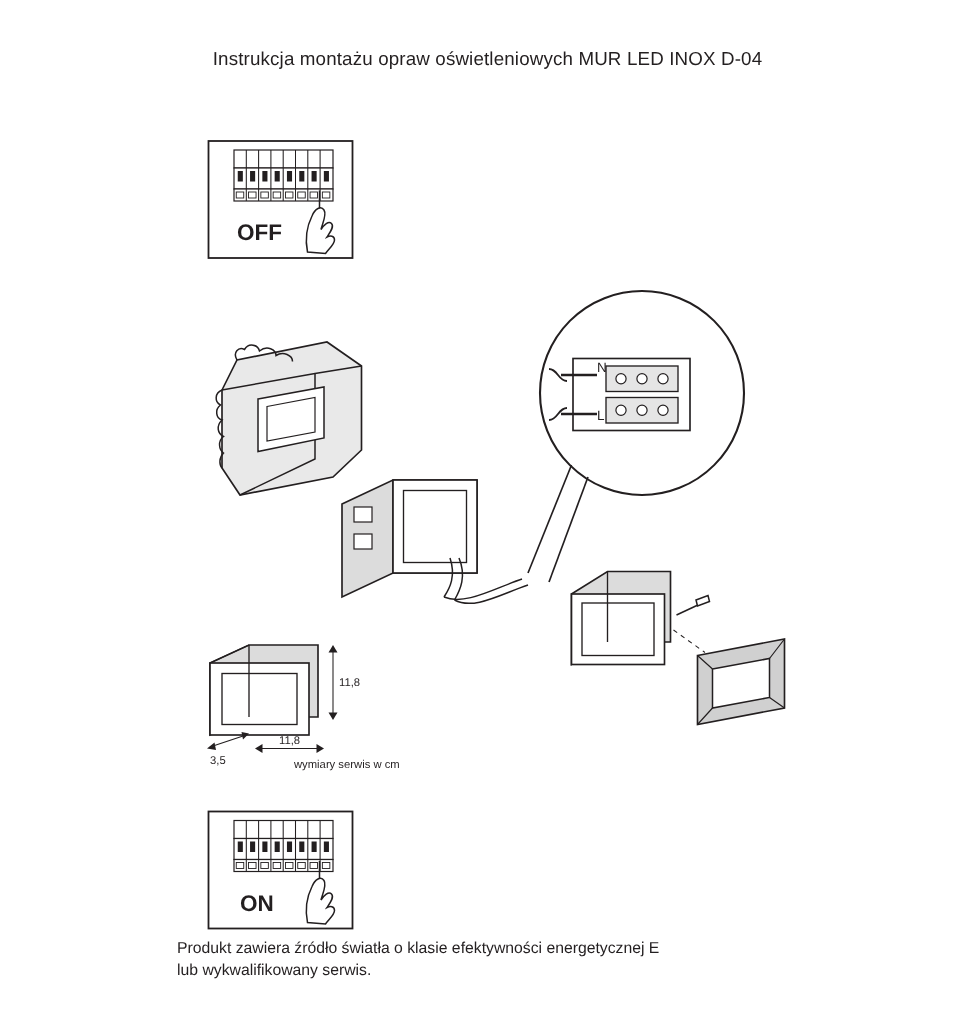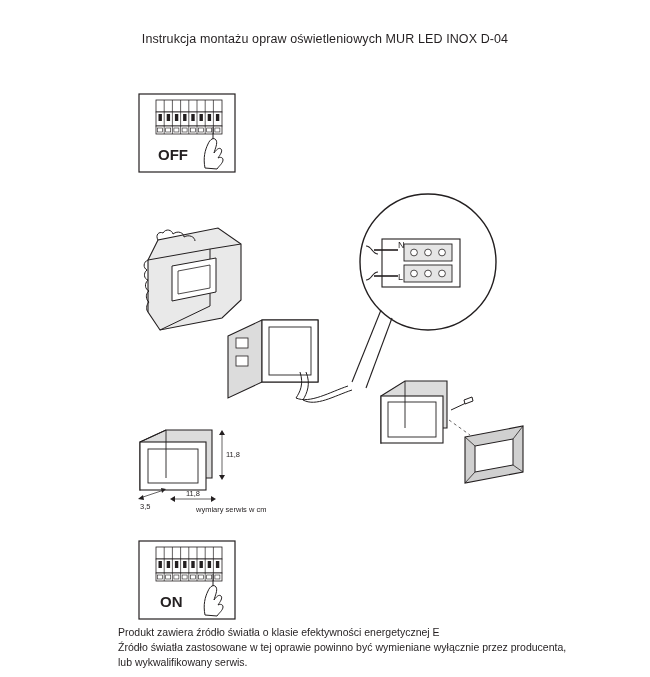--- a/index.html
+++ b/index.html
@@ -257,17 +257,16 @@
       <line x1="213" y1="586" x2="213" y2="574" stroke="#231f20" stroke-width="1"></line>
       <text class="lbl-on" x="160" y="607">ON</text>
     </g>
 
   </svg>
 
   <div class="dim-caption">wymiary serwis w cm</div>
 
   <div class="footnote">
     <div>Produkt zawiera źródło światła o klasie efektywności energetycznej E</div>
-    <div>Źródło światła zastosowane w tej oprawie powinno być wymieniane wyłącznie przez producenta,</div>
     <div>lub wykwalifikowany serwis.</div>
   </div>
 
 </div>
 
 </body></html>

